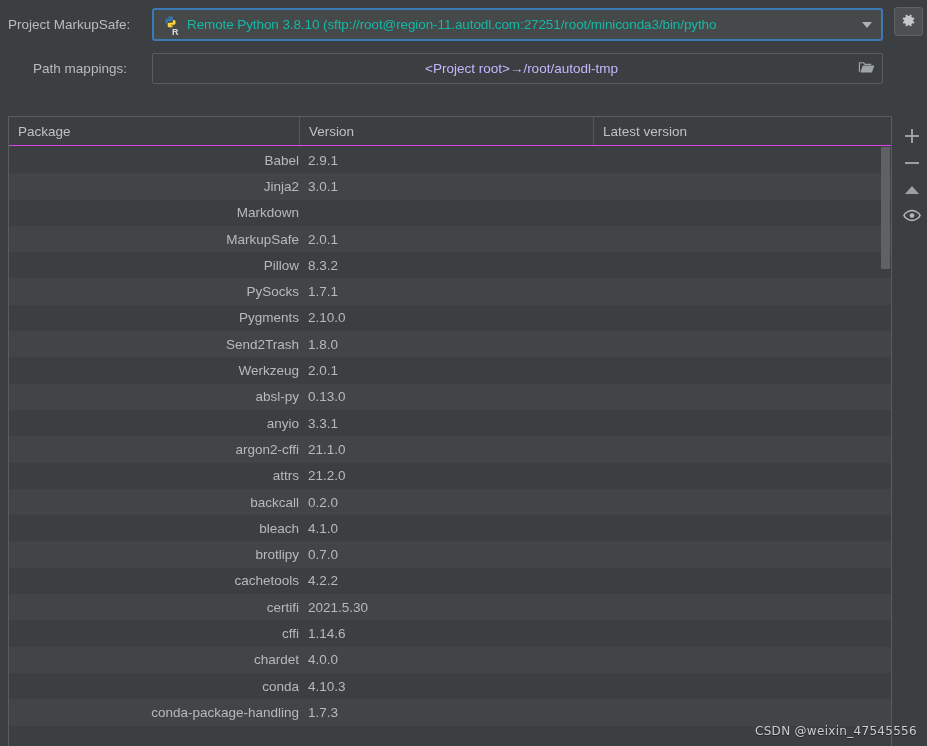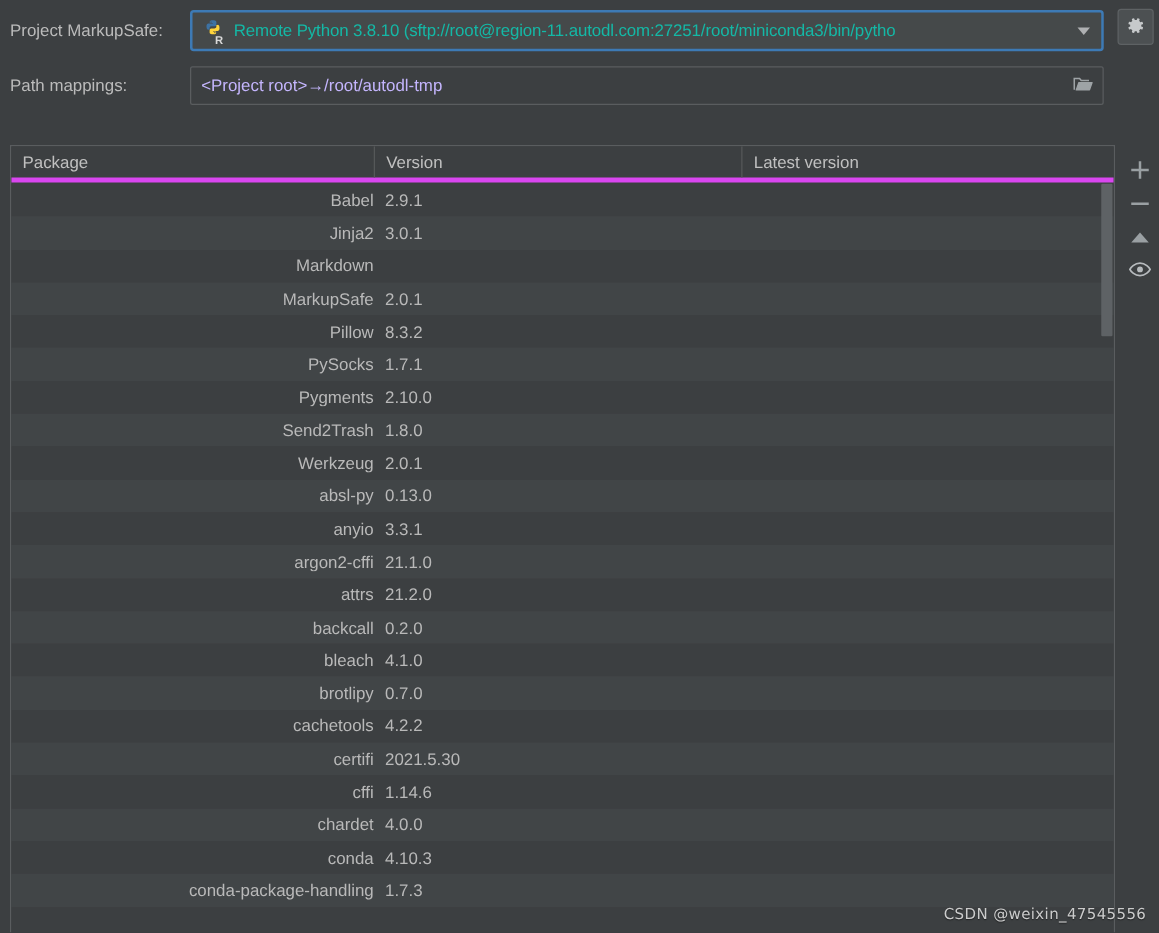--- a/index.html
+++ b/index.html
@@ -27,21 +27,21 @@
 
   .form-row {
     display: flex;
     align-items: center;
     position: absolute;
     left: 0;
     right: 0;
   }
 
   .form-row.interpreter { top: 8px;  height: 33px; }
-  .form-row.pathmap     { top: 52px; height: 32px; }
+  .form-row.pathmap     { top: 52px; height: 32px; text-align: center; }
 
   .form-label {
     width: 152px;
     padding-left: 8px;
     font-size: 13.5px;
     color: #bbbbbb;
     white-space: nowrap;
   }
 
   
@@ -150,21 +150,21 @@
     border: 1px solid #5a5d5f;
     border-bottom: none;
     background: #3c3f41;
     overflow: hidden;
   }
 
   .thead {
     display: flex;
     height: 29px;
     background: #3c3f41;
-    border-bottom: 4px solid #d946ef;
+    border-bottom: 1px solid #d946ef;
     align-items: flex-end;
   }
 
   .th {
     font-size: 13.5px;
     color: #c0c0c0;
     padding-left: 9px;
     height: 100%;
     display: flex;
     align-items: center;

